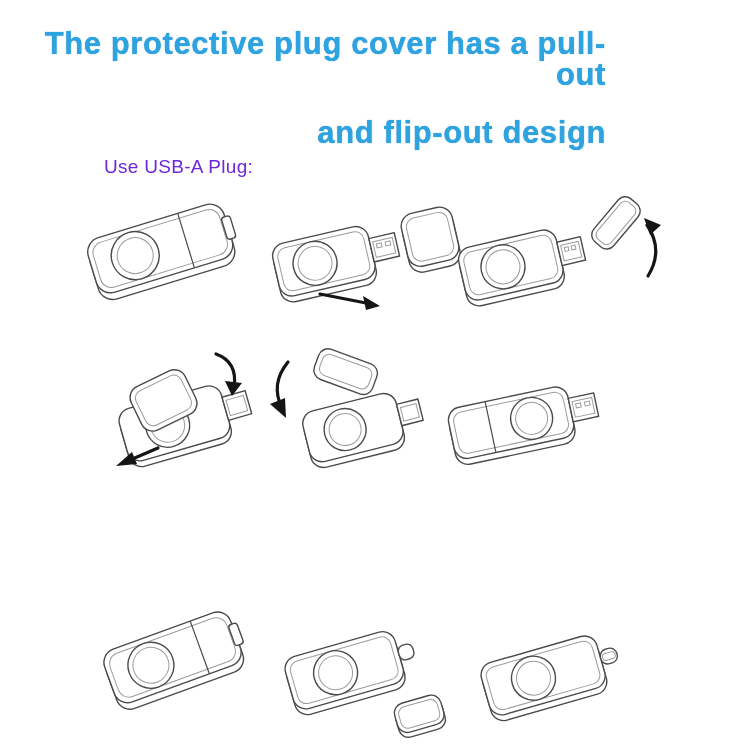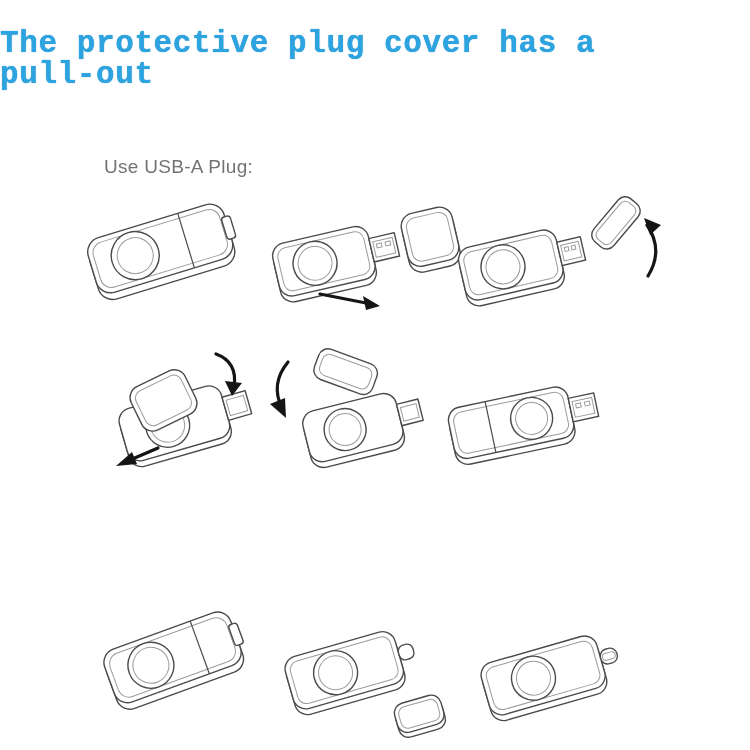--- a/index.html
+++ b/index.html
@@ -1,42 +1,43 @@
 <!DOCTYPE html>
 <html><head>
 <meta charset="utf-8">
 <style>
   html,body{margin:0;padding:0;background:#fff;}
   .canvas{
     position:relative;width:750px;height:750px;background:#ffffff;
     font-family:"Liberation Sans", sans-serif;overflow:hidden;
   }
-  .title{position:absolute;left:0;top:28px;width:606px;text-align:left;font-family:Liberation Mono, monospace;}
+  .title{position:absolute;left:0;top:28px;width:606px;text-align:right;}
   .t-line{
     font-size:31px;font-weight:700;color:#2da4e0;letter-spacing:.6px;
     line-height:1.0;margin-bottom:27px;
     text-shadow:0 0 1px #1b86c6;
   }
   .sec-label{
-    position:absolute;left:104px;font-size:19px;color:#737373;letter-spacing:.3px;
+    position:absolute;left:104px;font-size:19px;color:#6d28d9;letter-spacing:.3px;
   }
   .fig{position:absolute;}
   .fig svg .f{fill:#ffffff;stroke:#4a4a4a;stroke-width:1.4;stroke-linejoin:round;}
   .fig svg .s{fill:none;stroke:#4a4a4a;stroke-width:1.2;}
   .fig svg .t{fill:none;stroke:#9c9c9c;stroke-width:1;}
   .fig svg .ah{fill:#151515;stroke:none;}
   .fig svg .al{fill:none;stroke:#151515;stroke-width:3.2;stroke-linecap:round;}
 </style>
 </head>
 <body>
 
 <div class="canvas">
 
   <div class="title">
     <div class="t-line">The protective plug cover has a pull-out</div>
+    <div class="t-line">and flip-out design</div>
   </div>
 
   <div class="sec-label" style="top:156px">Use USB-A Plug:</div>
 
   <div class="fig" style="left:68px;top:196px">
     <svg width="185" height="115" viewBox="0 0 185 115">
       <g transform="translate(16,46) rotate(-17)">
         <rect class="f" x="0" y="7" width="142" height="57" rx="15"></rect>
         <rect class="f" x="0" y="0" width="142" height="57" rx="15"></rect>
         <rect class="t" x="5" y="5" width="132" height="47" rx="11"></rect>

